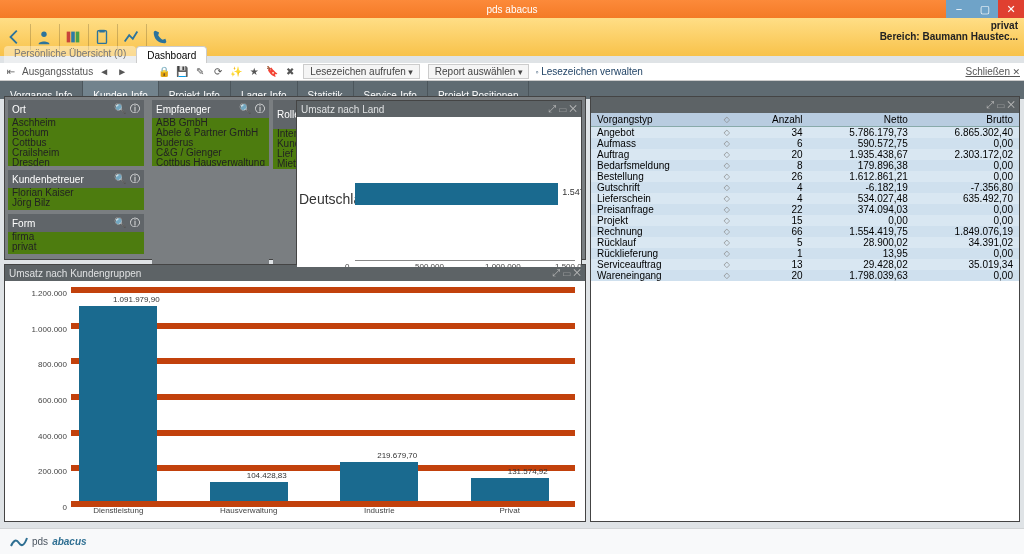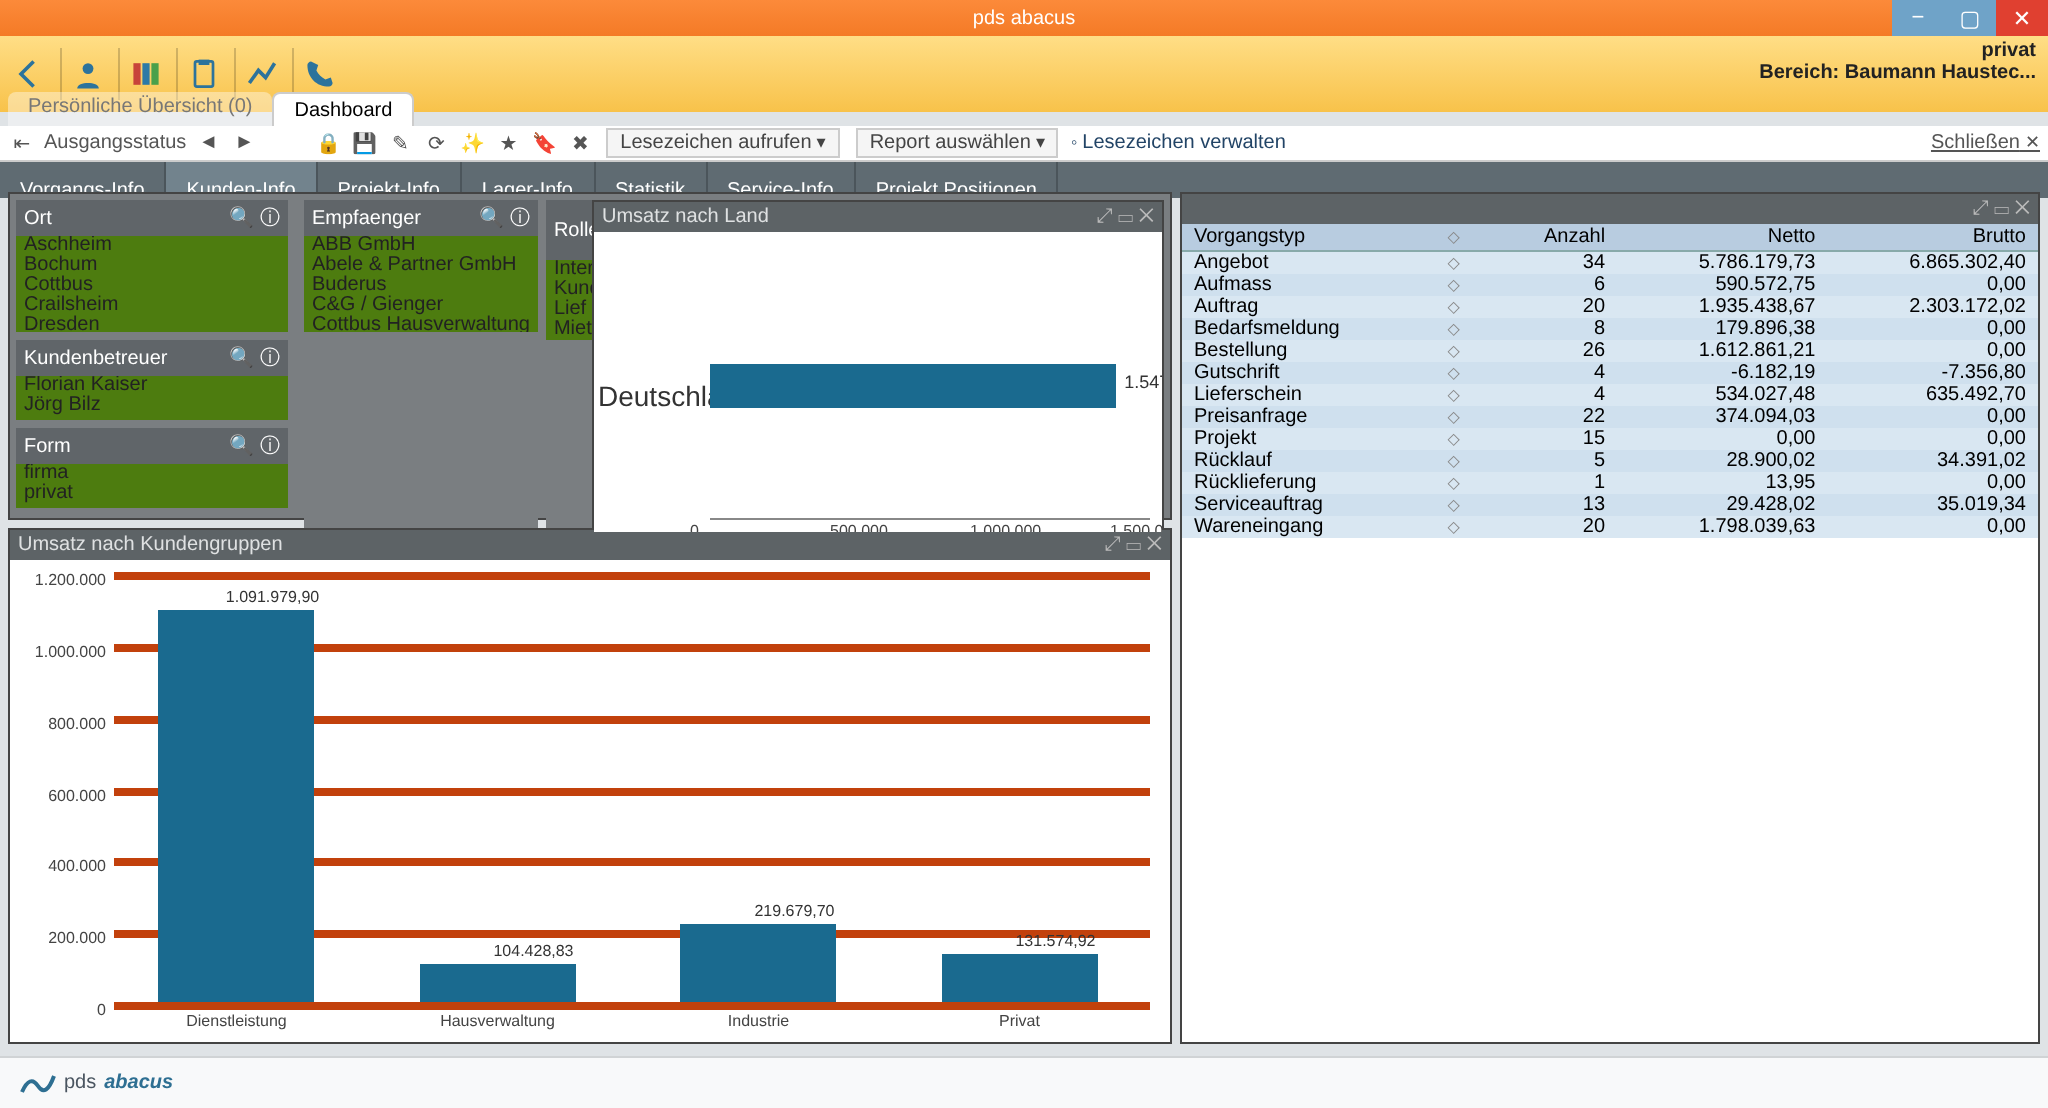--- a/index.html
+++ b/index.html
@@ -65,21 +65,21 @@
 .hchart { position: relative; width: 100%; height: 150px; }
 .hchart .yaxis-label { position: absolute; left: 2px; top: 74px; font-size: 14px; color: #333; }
 .hchart .bar-h { position: absolute; left: 58px; top: 66px; height: 22px; background: #1a6a8f; }
 .hchart .bar-h-label { position: absolute; top: 70px; font-size: 9px; color: #333; }
 .hchart .xaxis { position: absolute; bottom: 6px; left: 58px; right: 6px; border-top: 1px solid #888; }
 .hchart .xtick { position: absolute; bottom: -2px; font-size: 8px; color: #444; }
 
 
 .vchart { position: relative; width: 100%; height: 100%; padding: 6px 10px 20px 48px; }
 .vchart .grid { position: absolute; left: 48px; right: 10px; top: 6px; bottom: 20px; }
-.vchart .gline { position: absolute; left: 4px; right: 0; border-top: 4px solid #c2410c; }
+.vchart .gline { position: absolute; left: 18px; right: 0; border-top: 6px solid #c2410c; }
 .vchart .yl { position: absolute; left: -44px; width: 40px; text-align: right; font-size: 8px; color: #444; transform: translateY(-50%); }
 .vchart .bars { position: absolute; left: 0; right: 0; bottom: 0; top: 0; display: flex; align-items: flex-end; }
 .vchart .bar-slot { flex: 1; display: flex; flex-direction: column; align-items: center; justify-content: flex-end; height: 100%; position: relative; }
 .vchart .bar { width: 60%; background: #1a6a8f; }
 .vchart .bar-val { font-size: 8px; color: #333; margin-bottom: 2px; margin-left: 36px; }
 .vchart .bar-cat { position: absolute; bottom: -14px; font-size: 8px; color: #444; }
 
 
 .tview { width: 100%; border-collapse: collapse; font-size: 9px; }
 .tview th { background: #b8cce0; text-align: left; padding: 1px 6px; font-weight: normal; border-bottom:1px solid #8aa; }
@@ -410,20 +410,27 @@
                 <td class="r">0,00</td>
               </tr>
               <tr>
                 <td>Projekt</td>
                 <td class="dia">◇</td>
                 <td class="r">15</td>
                 <td class="r">0,00</td>
                 <td class="r">0,00</td>
               </tr>
               <tr>
+                <td>Rechnung</td>
+                <td class="dia">◇</td>
+                <td class="r">66</td>
+                <td class="r">1.554.419,75</td>
+                <td class="r">1.849.076,19</td>
+              </tr>
+              <tr>
                 <td>Rücklauf</td>
                 <td class="dia">◇</td>
                 <td class="r">5</td>
                 <td class="r">28.900,02</td>
                 <td class="r">34.391,02</td>
               </tr>
               <tr>
                 <td>Rücklieferung</td>
                 <td class="dia">◇</td>
                 <td class="r">1</td>

